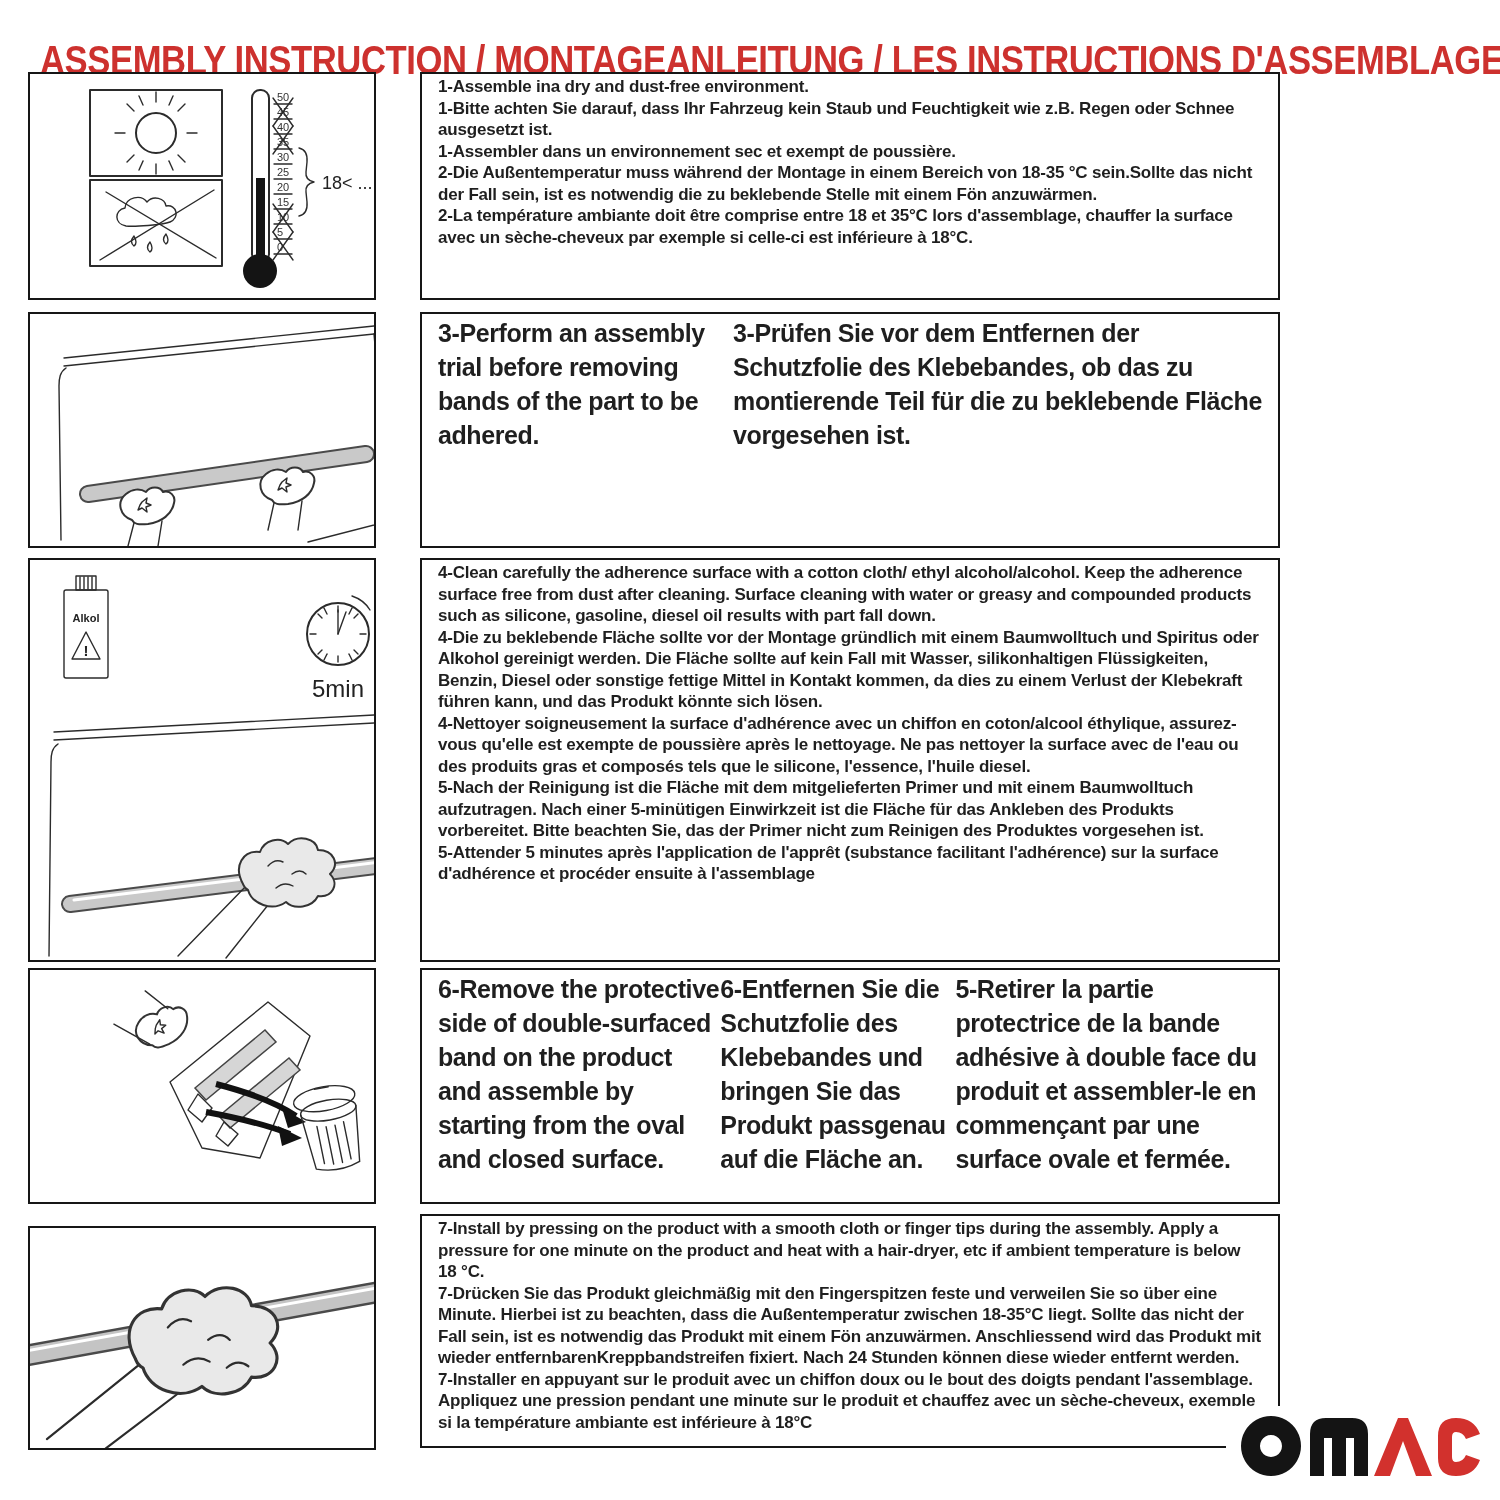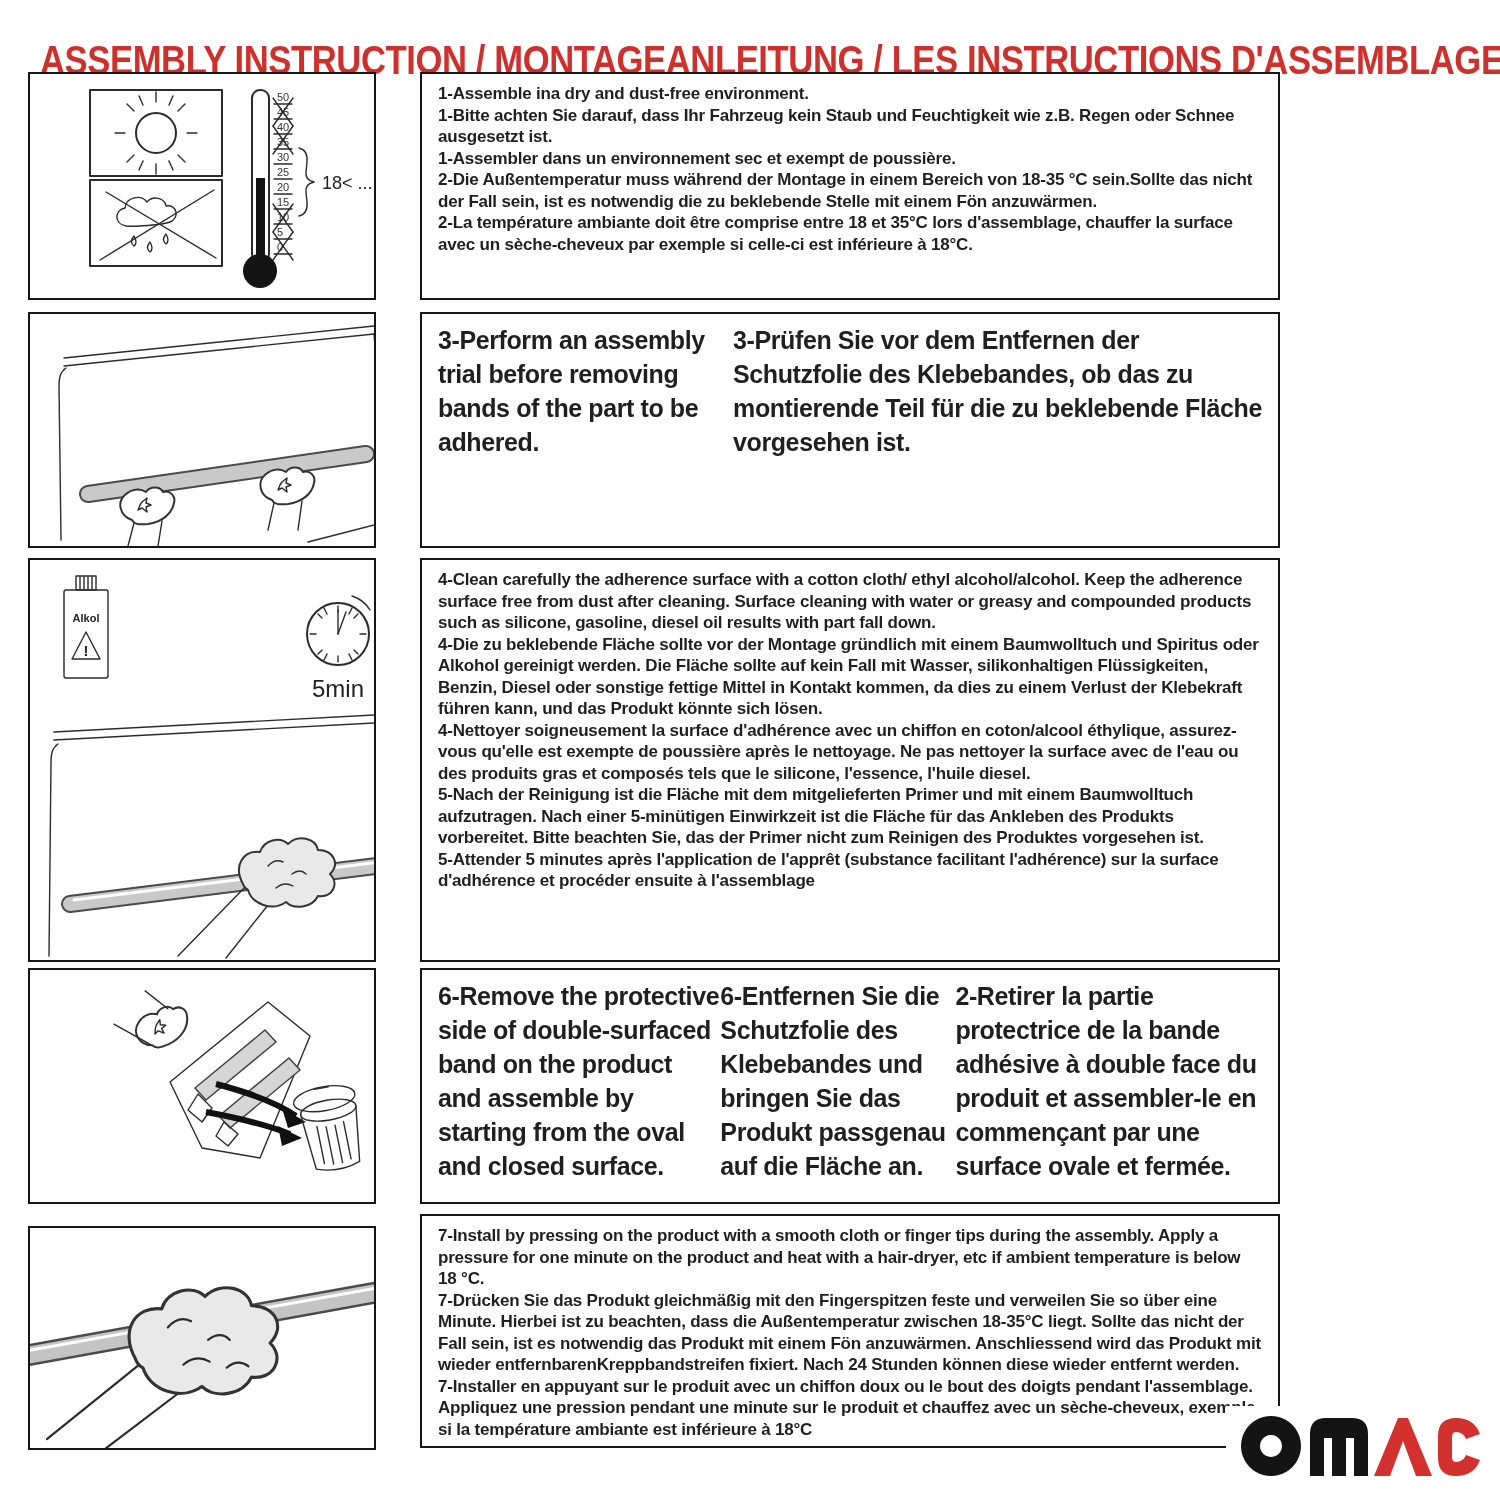--- a/index.html
+++ b/index.html
@@ -1,21 +1,21 @@
 <!DOCTYPE html>
 <html><head>
 <meta charset="utf-8">
 <style>
   html,body{margin:0;padding:0;background:#fff;}
   body{width:1500px;height:1500px;position:relative;font-family:"Liberation Sans",sans-serif;color:#1f1f1f;}
   .page-title{position:absolute;left:40px;top:10px;font-size:41px;font-weight:800;color:#cd312e;
     white-space:nowrap;letter-spacing:-0.5px;transform:scaleX(.845);transform-origin:left center;}
   .panel{position:absolute;background:#fff;border:2px solid #161616;box-sizing:border-box;overflow:hidden;}
   .ill{left:28px;width:348px;}
-  .txt{left:420px;width:860px;padding:9px 16px;}
+  .txt{left:420px;width:860px;padding:2px 16px;}
   #r1i{top:72px;height:228px}  #r1t{top:72px;height:228px}
   #r2i{top:312px;height:236px} #r2t{top:312px;height:236px;display:flex;flex-direction:row;justify-content:center}
   #r3i{top:558px;height:404px} #r3t{top:558px;height:404px}
   #r4i{top:968px;height:236px} #r4t{top:968px;height:236px;display:flex;justify-content:center}
   #r5i{top:1226px;height:224px}#r5t{top:1214px;height:234px}
   .para{margin:0;font-size:17px;line-height:21.5px;letter-spacing:-0.2px;max-width:1005px;font-weight:bold;}
   .lead{font-weight:bold;}
   .gap{margin-top:21px;}
   .big .para{font-size:25px;line-height:34px;max-width:960px;letter-spacing:-0.4px;}
   svg{display:block;}
@@ -247,21 +247,21 @@
           <line x1="-5" y1="6" x2="-4" y2="44"></line>
         <line x1="4" y1="6" x2="5" y2="44"></line>
           <line x1="13" y1="4" x2="14" y2="42"></line>
       </g>
     </g>
   </svg>
 </div>
 <div class="panel txt big" id="r4t">
   <p class="para lead">6-Remove the protective side of double-surfaced band on the product and assemble by starting from the oval and closed surface.</p>
   <p class="para">6-Entfernen Sie die Schutzfolie des Klebebandes und bringen Sie das Produkt passgenau auf die Fläche an.</p>
-  <p class="para">2-Retirer la partie protectrice de la bande adhésive à double face du produit et assembler-le en commençant par une surface ovale et fermée.</p>
+  <p class="para">5-Retirer la partie protectrice de la bande adhésive à double face du produit et assembler-le en commençant par une surface ovale et fermée.</p>
 </div>
 
 <div class="panel ill" id="r5i">
   <svg width="376" height="220" viewBox="0 0 376 220">
     <g>
       <path d="M-6,128 L382,58" stroke="#4a4a4a" stroke-width="22" fill="none"></path>
       <path d="M-6,128 L382,58" stroke="#c4c4c4" stroke-width="17" fill="none"></path>
       <path d="M-4,123 L380,54" stroke="#fff" stroke-width="3" fill="none"></path>
     </g>
     <g transform="translate(175,115) scale(1.55)">

